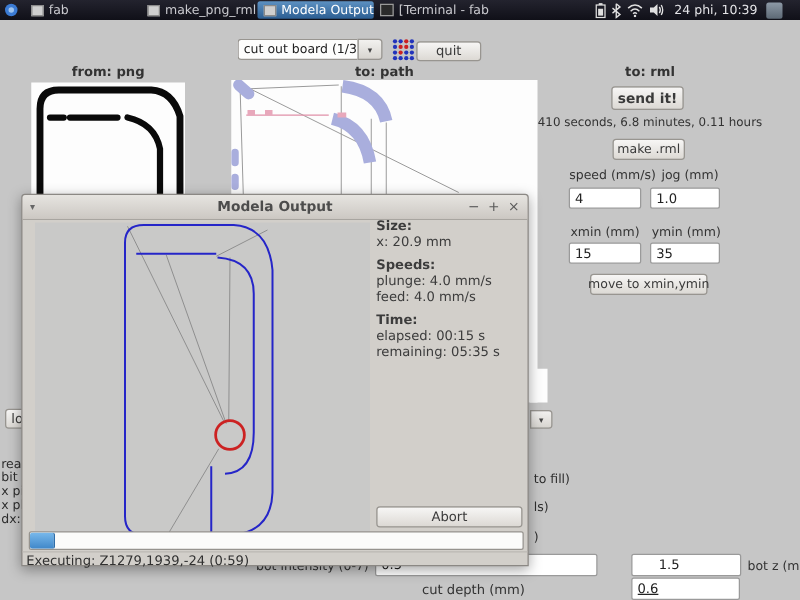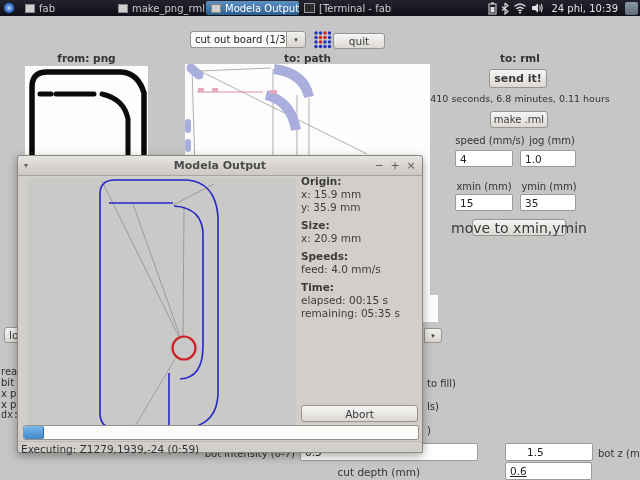--- a/index.html
+++ b/index.html
@@ -17,21 +17,21 @@
     background:linear-gradient(#23232e,#101018);
     display:flex;align-items:center;
     font-size:10px;color:#c9c9ce;z-index:30;
   }
   .menu-ico{width:14px;height:12px;margin:0 3px;flex:none;}
   .task-item{flex:none;width:93px;height:14px;margin:1px 0;display:flex;align-items:center;gap:4px;
     padding:0 5px;box-sizing:border-box;border-radius:2px;overflow:hidden;white-space:nowrap;}
   .task-item.active{background:linear-gradient(#5d91c2,#2c5e92);color:#fff;}
   .win-ico{width:8px;height:7px;background:#cfcfcf;border:1px solid #8a8a8a;flex:none;}
   .term-ico{width:9px;height:8px;background:#2b2b2b;border:1px solid #9a9a9a;flex:none;}
-  .tray{margin-left:auto;display:flex;align-items:center;gap:4px;padding-right:2px;text-align:center;}
+  .tray{margin-left:auto;display:flex;align-items:center;gap:4px;padding-right:14px;text-align:center;}
   .tray svg{display:block;}
   .clock{font-size:10px;color:#e3e3e6;white-space:nowrap;margin:0 3px;}
   .corner-ico{width:13px;height:13px;background:linear-gradient(#8d99a6,#5d6975);border-radius:2px;flex:none;}
   
   .btn{
     background:linear-gradient(#f7f6f5,#dcd9d4);
     border:1px solid #989590;border-radius:3px;
     font-size:10.5px;color:#3a3a3a;
     display:flex;align-items:center;justify-content:center;
     box-sizing:border-box;cursor:default;white-space:nowrap;
@@ -187,28 +187,28 @@
 
 <div class="abs lbl center" style="left:453px;top:135px;width:74px;font-size:10px;">speed (mm/s)</div>
 <div class="abs lbl center" style="left:527px;top:135px;width:50px;font-size:10px;">jog (mm)</div>
 <input class="abs field" style="left: 455px; top: 150px; width: 58px; height: 17px;" value="4">
 <input class="abs field" style="left: 520px; top: 150px; width: 56px; height: 17px;" value="1.0">
 
 <div class="abs lbl center" style="left:453px;top:181px;width:62px;font-size:10px;">xmin (mm)</div>
 <div class="abs lbl center" style="left:520px;top:181px;width:58px;font-size:10px;">ymin (mm)</div>
 <input class="abs field" style="left: 455px; top: 194px; width: 58px; height: 17px;" value="15">
 <input class="abs field" style="left: 520px; top: 194px; width: 56px; height: 17px;" value="35">
-<div class="abs btn" style="left:472px;top:219px;width:94px;height:17px;font-size:14px;">move to xmin,ymin</div>
+<div class="abs btn" style="left:472px;top:219px;width:94px;height:17px;font-size:10px;">move to xmin,ymin</div>
 
 <div class="abs btn clip" style="left:4px;top:327px;width:34px;height:16px;justify-content:flex-start;padding-left:4px;">load</div>
 <div class="abs frag clip" style="left:1px;top:366px;width:17px;">read</div>
 <div class="abs frag clip" style="left:1px;top:377px;width:17px;">bit r</div>
 <div class="abs frag clip" style="left:1px;top:388px;width:17px;">x pi</div>
 <div class="abs frag clip" style="left:1px;top:399px;width:17px;">x pl</div>
-<div class="abs frag clip" style="left:1px;top:410px;width:17px;font-family:Liberation Mono, monospace;">dx:</div>
+<div class="abs frag clip" style="left:1px;top:410px;width:17px;">dx:</div>
 
 <div class="abs view" style="left:424px;top:295px;width:14px;height:27px;"></div>
 <div class="abs combo-arrow" style="left:424px;top:328px;width:18px;height:15px;">▾</div>
 <div class="abs frag" style="left:427px;top:378px;">to fill)</div>
 <div class="abs frag" style="left:427px;top:401px;">ls)</div>
 <div class="abs frag" style="left:427px;top:425px;">)</div>
 <div class="abs frag" style="left:426px;top:449px;">..)</div>
 
 <div class="abs lbl" style="left:182px;top:448px;width:113px;text-align:right;font-size:10px;">bot intensity (0-7)</div>
 <input class="abs field" style="left: 300px; top: 443px; width: 178px; height: 18px;" value="0.5">
@@ -234,30 +234,26 @@
       <path d="M72,16 Q72,2 87,2 L159,2 Q187,4 190,38 L190,216 Q189,246 160,250 L87,250 Q72,250 72,235 Z" fill="none" stroke="#2525c8" stroke-width="1.6"></path>
       <path d="M81,25 L145,25" fill="none" stroke="#2525c8" stroke-width="1.6"></path>
       <path d="M146,28 Q175,30 175,57 L175,168 Q175,200 152,201" fill="none" stroke="#2525c8" stroke-width="1.6"></path>
       <path d="M141,195 L141,250" fill="none" stroke="#2525c8" stroke-width="1.6"></path>
       <circle cx="156" cy="170" r="11.5" fill="none" stroke="#cc2222" stroke-width="2.2"></circle>
     </svg>
   </div>
 
   <div class="stats">
     <div class="grp">
-      <div class="bold">Origin:</div>
-      <div>x: 15.9 mm</div>
-      <div>y: 35.9 mm</div>
-    </div>
-    <div class="grp">
       <div class="bold">Size:</div>
       <div>x: 20.9 mm</div>
     </div>
     <div class="grp">
       <div class="bold">Speeds:</div>
+      <div>plunge: 4.0 mm/s</div>
       <div>feed: 4.0 mm/s</div>
     </div>
     <div class="grp">
       <div class="bold">Time:</div>
       <div>elapsed: 00:15 s</div>
       <div>remaining: 05:35 s</div>
     </div>
   </div>
 
   <div class="btn" style="position:absolute;left:283px;top:249px;width:117px;height:17px;">Abort</div>

